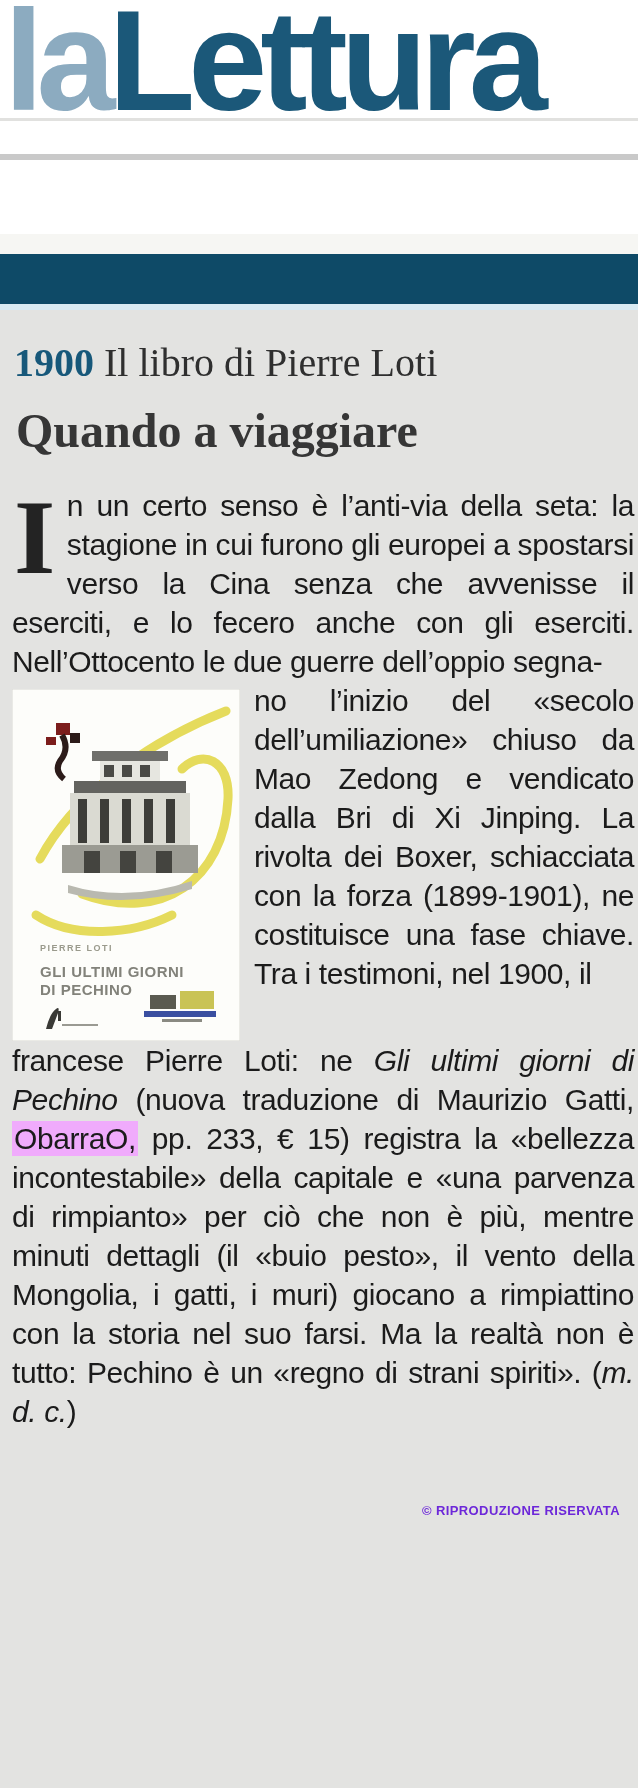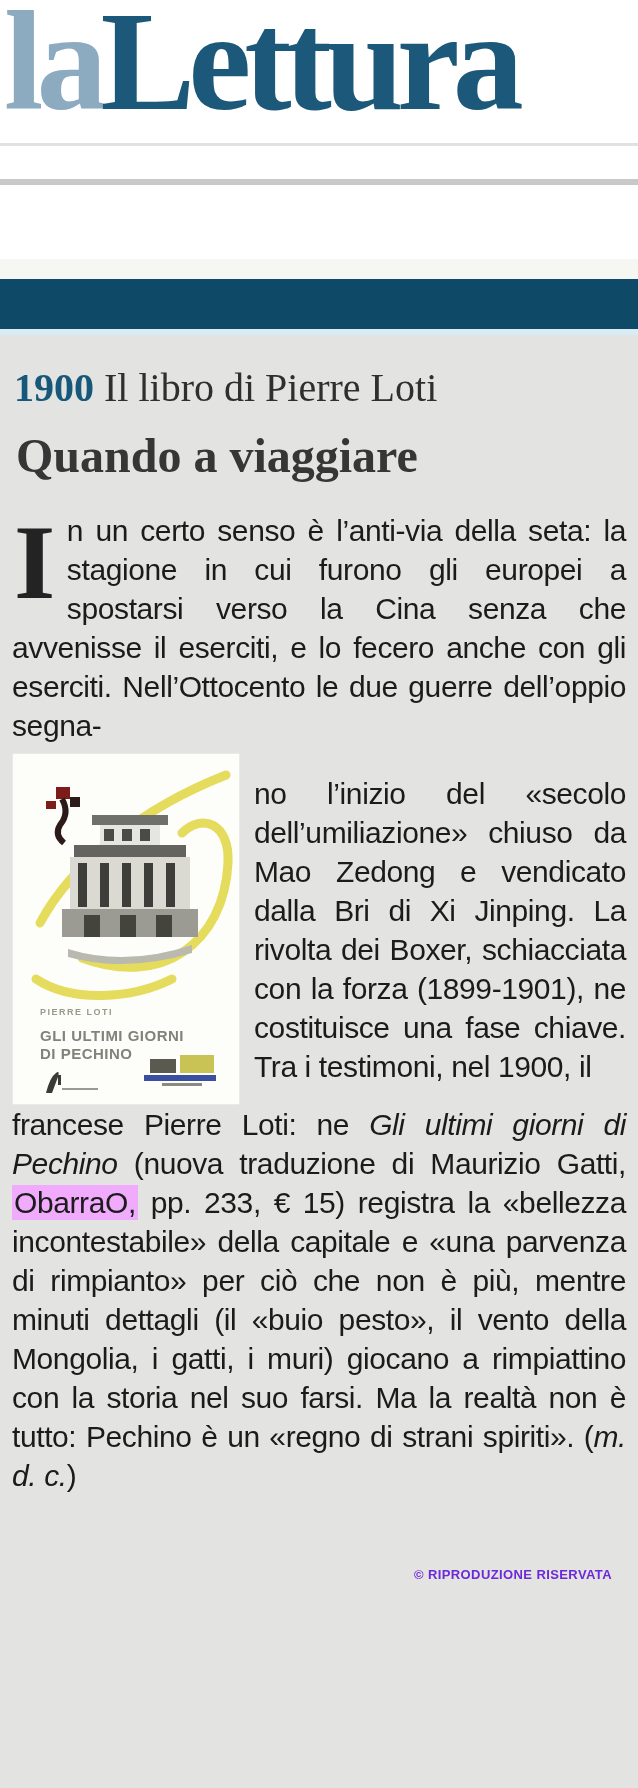--- a/index.html
+++ b/index.html
@@ -1,46 +1,46 @@
 <!DOCTYPE html>
 <html><head>
 <meta charset="utf-8">
 <style>
   html,body{margin:0;padding:0;background:#fff;}
   .page{width:638px;height:1788px;background:#fff;overflow:hidden;position:relative;
         font-family:"Liberation Sans",sans-serif;display:flex;flex-direction:column;}
 
   
-  .masthead{height:143px;overflow:hidden;position:relative;flex:none;background:#fff;font-family:Liberation Serif, serif;}
+  .masthead{height:118px;overflow:hidden;position:relative;flex:none;background:#fff;}
   .logo{position:absolute;left:4px;top:-10px;font-size:142px;font-weight:bold;
         letter-spacing:-7px;line-height:1;white-space:nowrap;}
   .logo .la{color:#8cabc0;}
   .logo .lettura{color:#1b5879;}
   .rule-thin{height:3px;background:#e1e1df;flex:none;}
   .spacer-a{height:33px;background:#fff;flex:none;}
   .rule-gray{height:6px;background:#c9c9c9;flex:none;}
   .spacer-b{height:74px;background:#fff;flex:none;}
   .band-faint{height:20px;background:#f6f6f3;flex:none;}
   .bar-dark{height:50px;background:#0e4a67;flex:none;}
   .line-lightblue{height:6px;background:#d9ebf3;flex:none;}
 
   
-  .article{flex:1;background:#e3e3e1;padding:24px 12px 0 12px;box-sizing:border-box;}
+  .article{flex:1;background:#e3e3e1;padding:24px 4px 0 12px;box-sizing:border-box;}
   .kicker{font-family:"Liberation Serif",serif;font-size:40px;line-height:1.25;
           color:#2f2f2f;margin:4px 0 0 2px;}
   .kicker .year{font-weight:bold;color:#17587a;}
   .headline{font-family:"Liberation Serif",serif;font-size:48px;line-height:1.2;
             color:#363636;margin:14px 0 0 4px;font-weight:bold;}
   .body-text{font-size:30px;line-height:39px;color:#1b1b1b;text-align:justify;
              letter-spacing:-0.4px;}
   .seg-a{margin-top:26px;}
   .dropcap{float:left;font-family:"Liberation Serif",serif;font-weight:bold;
            font-size:106px;line-height:88px;padding:8px 12px 0 2px;color:#232323;}
   .seg-b{display:flex;gap:14px;align-items:flex-start;}
-  .seg-b .col-text{flex:1;margin-top:29px;}
+  .seg-b .col-text{flex:1;}
   .book-figure{flex:none;width:228px;height:352px;margin-top:8px;}
   .book-figure svg{display:block;}
   .italic{font-style:italic;}
   .hl{background:#f0abfc;padding:1px 2px;}
   .credit{text-align:right;font-size:13px;font-weight:bold;color:#6d28d9;
           letter-spacing:0.4px;margin:72px 14px 0 0;}
 </style>
 </head>
 <body>
 

